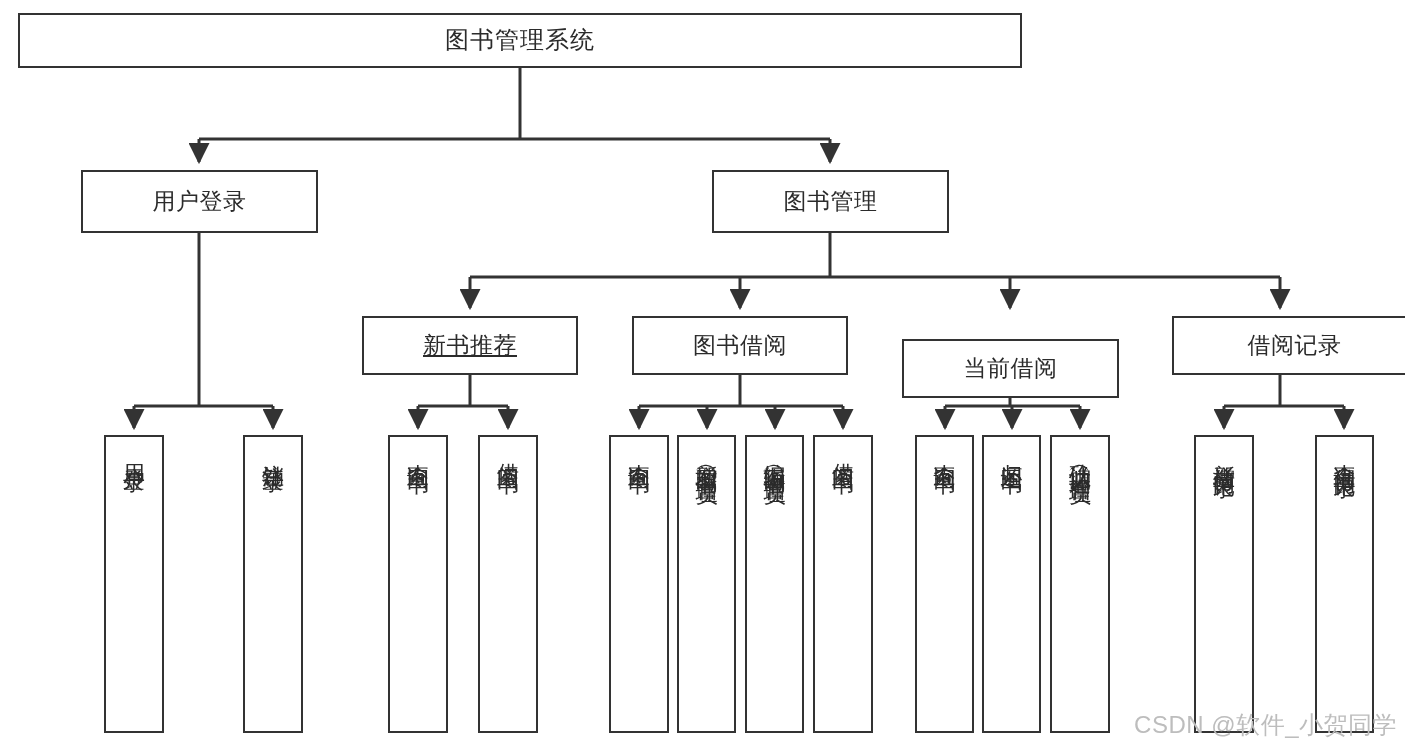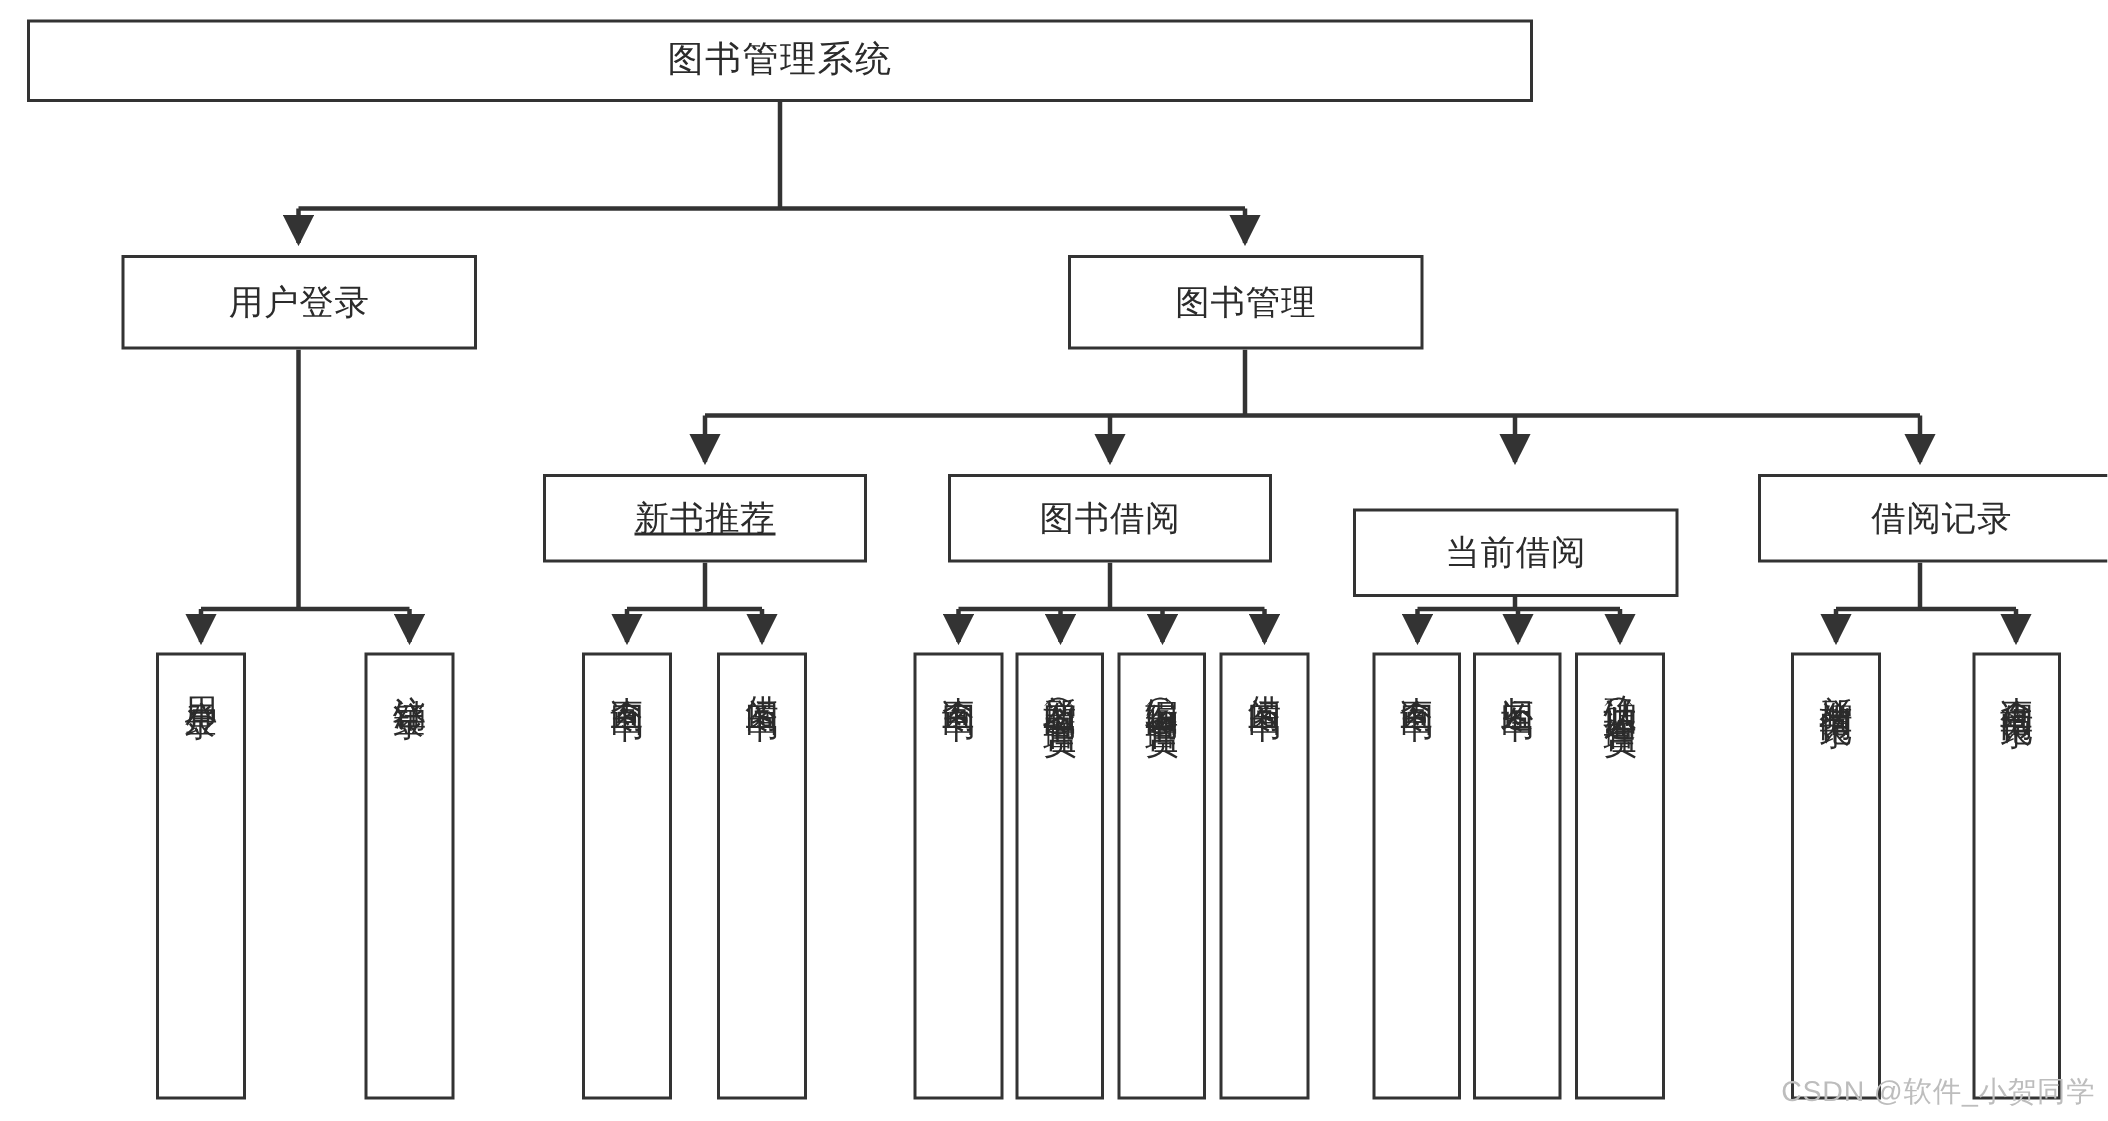--- a/index.html
+++ b/index.html
@@ -60,21 +60,21 @@
     text-orientation: upright;
     font-size: 22px;
     letter-spacing: 3px;
     line-height: 1;
     white-space: nowrap;
   }
   #watermark {
     position: absolute;
     right: 8px;
     bottom: 6px;
-    font-size: 19px;
+    font-size: 24px;
     color: #bdbdbd;
     letter-spacing: 0.5px;
     white-space: nowrap;
     user-select: none;
   }
 </style>
 </head>
 <body>
 
 <div id="diagram-root">

